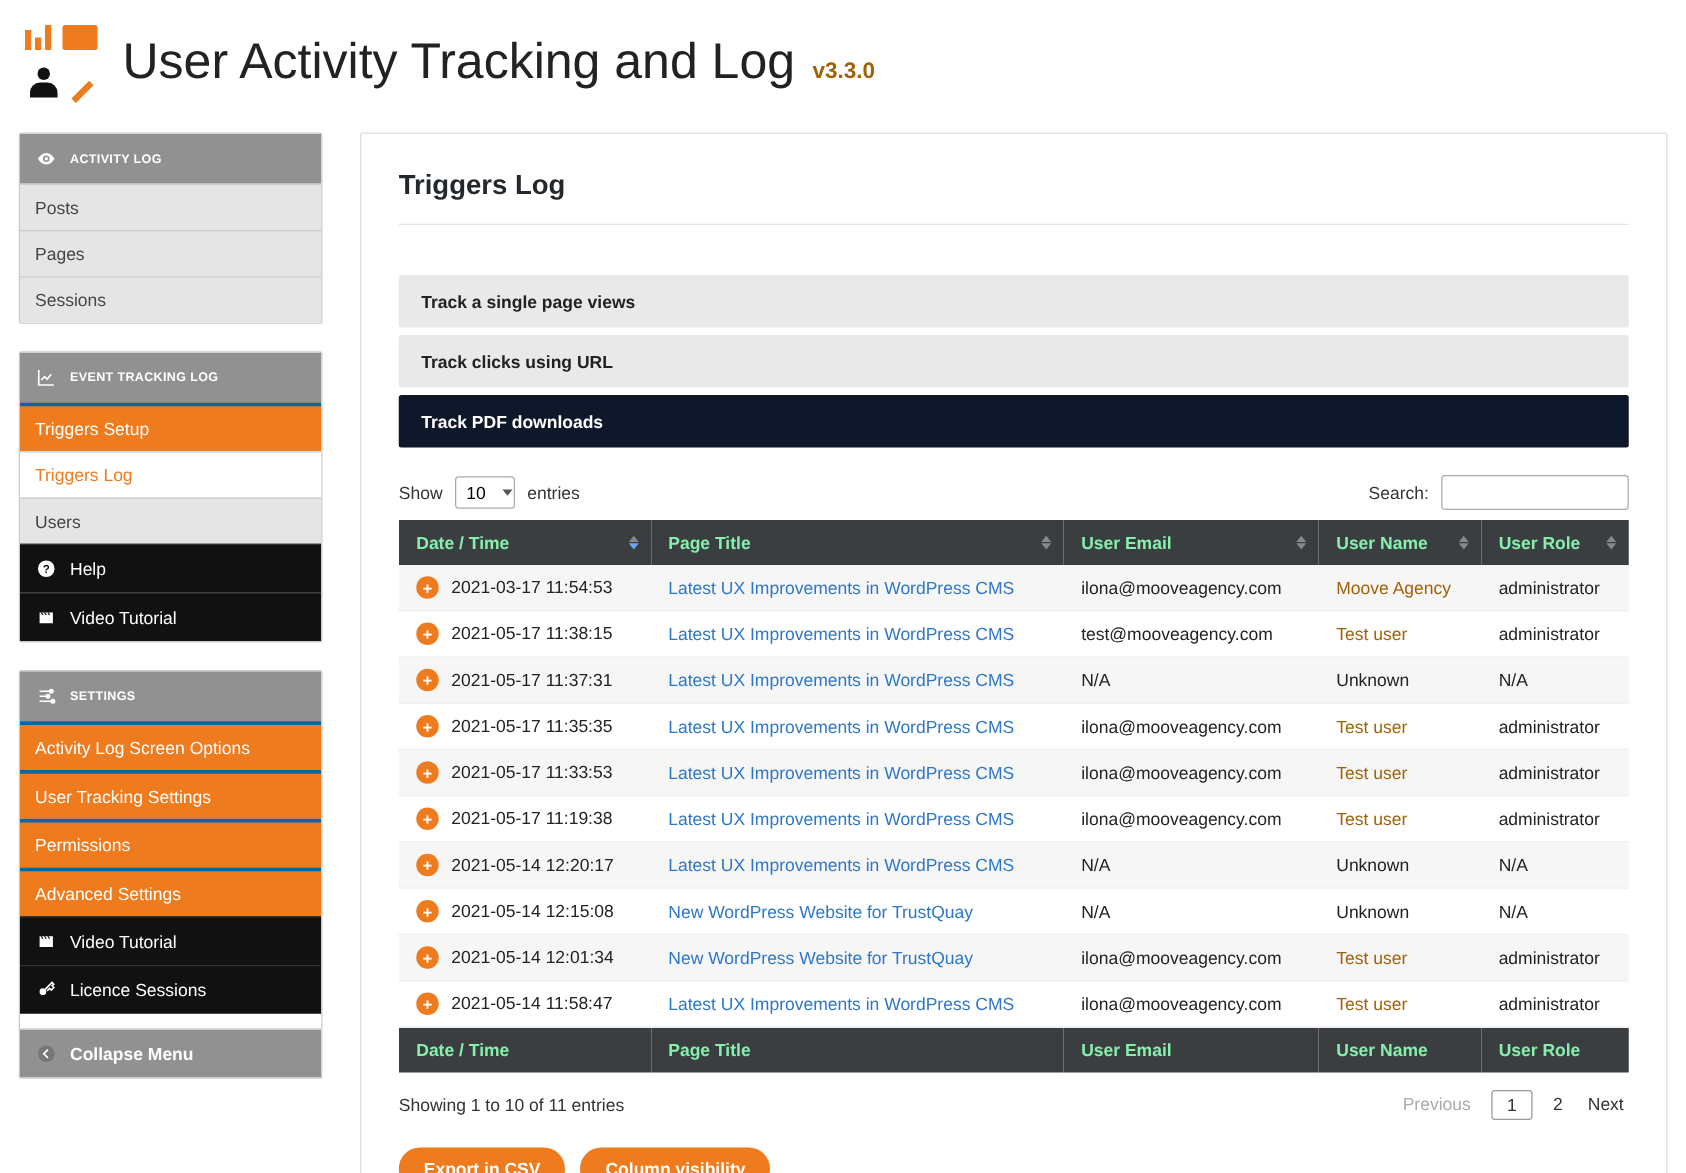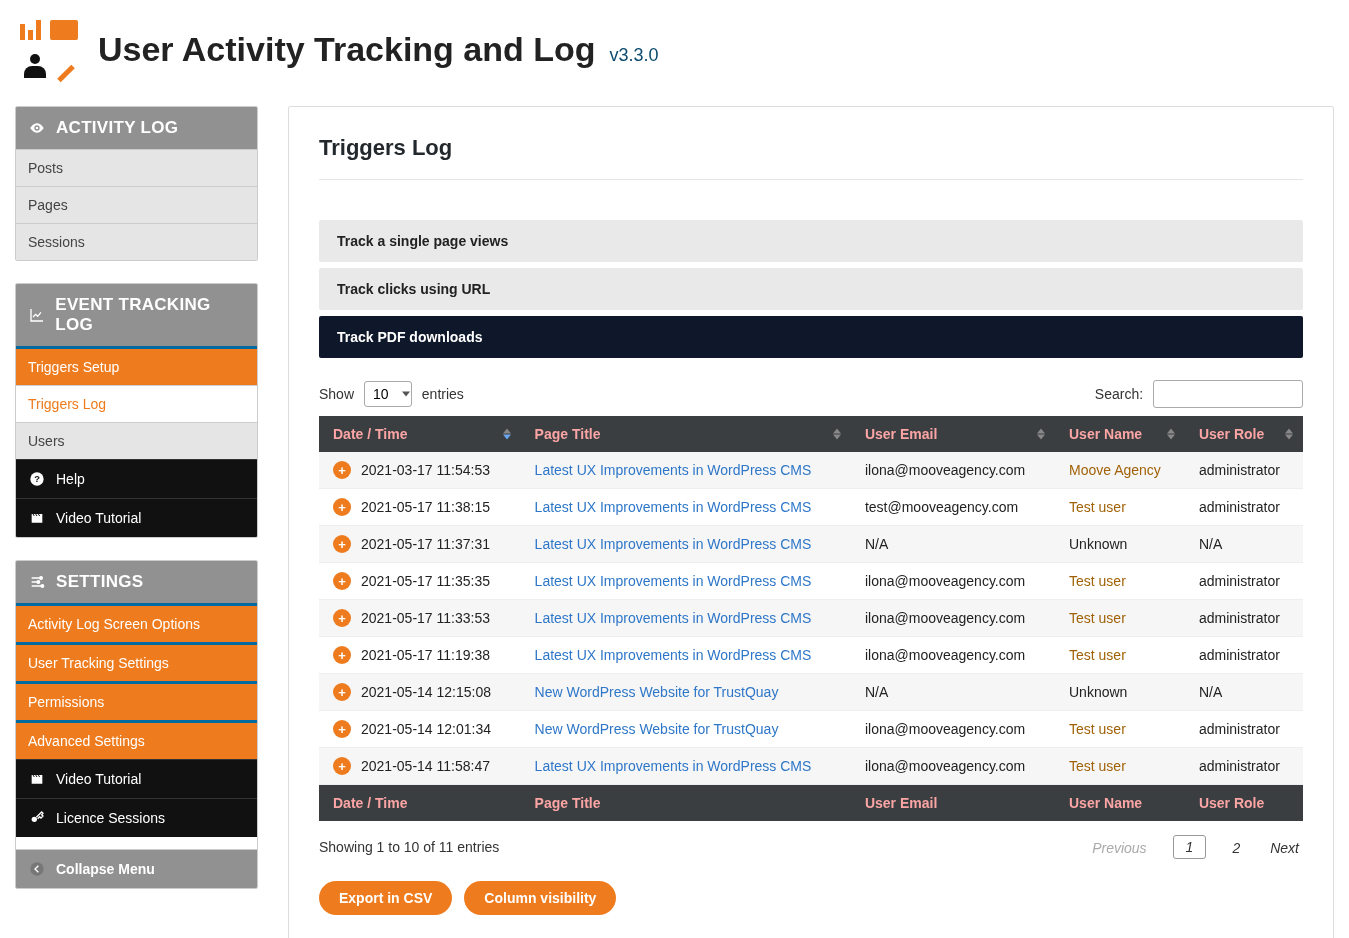--- a/index.html
+++ b/index.html
@@ -10,29 +10,29 @@
 .logo-bars { position: absolute; top: 0; left: 0; display: flex; gap: 3px; align-items: flex-end; height: 20px; }
 .logo-bars span { width: 5px; background: #ee7b1d; display: inline-block; }
 .logo-bars span:nth-child(1){ height:16px; }
 .logo-bars span:nth-child(2){ height:10px; }
 .logo-bars span:nth-child(3){ height:20px; }
 .logo-monitor { position: absolute; top: 0; right: 0; width: 28px; height: 20px; background:#ee7b1d; border-radius:2px; }
 .logo-person { position:absolute; bottom:0; left:4px; width:22px; height:24px; }
 .logo-person::before { content:""; position:absolute; top:0; left:6px; width:10px; height:10px; background:#111; border-radius:50%; }
 .logo-person::after { content:""; position:absolute; bottom:0; left:0; width:22px; height:12px; background:#111; border-radius:8px 8px 0 0; }
 .logo-pencil { position:absolute; bottom:2px; right:2px; width:20px; height:5px; background:#ee7b1d; transform:rotate(-45deg); }
-.page-title h1 { font-size: 34px; font-weight:700; color:#222; display:inline; }
-.page-title .ver { font-size:18px; color:#0c4a6e; margin-left:10px; font-weight:400; }
+.page-title h1 { font-size: 40px; font-weight:400; color:#222; display:inline; }
+.page-title .ver { font-size:18px; color:#a16207; margin-left:10px; font-weight:700; }
 
 .layout { display:flex; gap:30px; padding: 0 15px 30px 15px; align-items:flex-start; }
 .sidebar { width: 243px; flex-shrink:0; }
 .content { flex:1; border:1px solid #ddd; border-radius:2px; padding: 28px 30px 30px 30px; background:#fff; }
 
 .sb-block { border:1px solid #ccc; border-radius:2px; overflow:hidden; margin-bottom: 22px; }
-.sb-head { background:#919191; color:#fff; font-weight:700; font-size:17px; padding:11px 12px; display:flex; align-items:center; gap:10px; letter-spacing:.3px; }
+.sb-head { background:#919191; color:#fff; font-weight:700; font-size:10px; padding:11px 12px; display:flex; align-items:center; gap:10px; letter-spacing:.3px; }
 .sb-item { background:#e5e5e5; color:#444; padding:10px 12px; border-top:1px solid #ccc; cursor:pointer; font-size:14px; }
 .sb-item.orange-bg { background:#ee7b1d; color:#fff; border-top:3px solid #0369a1; }
 .sb-item.orange-text { background:#fff; color:#ee7b1d; }
 .sb-item.black-bg { background:#111; color:#fff; display:flex; align-items:center; gap:10px; border-top:1px solid #333; }
 .sb-item.collapse { background:#919191; color:#fff; display:flex; align-items:center; gap:10px; font-weight:600;margin-top:12px; }
 
 .icon { display:inline-flex; width:18px; height:18px; align-items:center; justify-content:center; }
 .icon svg { width:16px; height:16px; }
 
 .content h2 { font-size:22px; font-weight:700; margin-bottom:18px; }
@@ -42,34 +42,34 @@
 .acc-item { background:#e9e9e9; color:#222; font-weight:700; padding:13px 18px; border-radius:2px; cursor:pointer; }
 .acc-item.active { background:#0f172a; color:#fff; }
 
 .table-controls { display:flex; justify-content:space-between; align-items:center; margin-bottom:8px; font-size:14px; color:#333; }
 .entries-sel { border:1px solid #aaa; border-radius:3px; padding:4px 22px 4px 8px; font-size:14px; margin:0 6px; appearance:none; background:#fff; position:relative; }
 .entries-wrap { position:relative; display:inline-block; }
 .entries-wrap::after { content:""; position:absolute; right:8px; top:50%; width:0; height:0; border-left:4px solid transparent; border-right:4px solid transparent; border-top:5px solid #555; transform:translateY(-50%); pointer-events:none; }
 .search-input { border:1px solid #aaa; border-radius:3px; padding:5px 8px; font-size:14px; width:150px; margin-left:6px; }
 
 table.data { width:100%; border-collapse:collapse; font-size:14px; }
-table.data thead th, table.data tfoot th { background:#3b3e41; color:#fca5a5; text-align:left; padding:10px 14px; font-weight:700; font-size:14px; position:relative; }
+table.data thead th, table.data tfoot th { background:#3b3e41; color:#86efac; text-align:left; padding:10px 14px; font-weight:700; font-size:14px; position:relative; }
 table.data thead th .sort { position:absolute; right:10px; top:50%; transform:translateY(-50%); display:flex; flex-direction:column; gap:1px; }
 table.data thead th .sort .up,.sort .dn { width:0; height:0; border-left:4px solid transparent; border-right:4px solid transparent; }
 .sort .up { border-bottom:5px solid #888; }
 .sort .dn { border-top:5px solid #888; }
 .sort.desc .dn { border-top-color:#6aa7f0; }
 table.data tbody td { padding:9px 14px; border-bottom:1px solid #eee; color:#222; vertical-align:middle; }
 table.data tbody tr:nth-child(odd) td { background:#f6f6f7; }
 .expand { display:inline-flex; width:18px; height:18px; border-radius:50%; background:#ee7b1d; color:#fff; align-items:center; justify-content:center; font-weight:700; margin-right:10px; font-size:13px; line-height:1; cursor:pointer; }
 .link-blue { color:#2e77c8; cursor:pointer; }
 .link-orange { color:#a16207; cursor:pointer; }
 
 .table-footer { display:flex; justify-content:space-between; align-items:center; margin-top:14px; font-size:14px; color:#333; }
-.pagination { display:flex; align-items:flex-end; gap:22px;font-style:italic; }
+.pagination { display:flex; align-items:flex-start; gap:12px; }
 .pg { cursor:pointer; color:#333; padding:3px 4px; }
 .pg.num { border:1px solid #bbb; border-radius:3px; padding:3px 12px; }
 .pg.active { border:1px solid #999; }
 .pg.disabled { color:#aaa; cursor:default; }
 
 .btn-row { display:flex; gap:12px; margin-top:22px; }
 .btn-orange { background:#ee7b1d; color:#fff; border:none; border-radius:18px; padding:9px 20px; font-size:14px; font-weight:600; cursor:pointer; }
 </style>
 </head>
 <body>
@@ -274,20 +274,27 @@
             <td><span>ilona@mooveagency.com</span></td>
             <td><span class="link-orange">Test user</span></td>
             <td><span>administrator</span></td>
           </tr>
           <tr>
             <td><span class="expand">+</span><span>2021-05-17 11:19:38</span></td>
             <td><span class="link-blue">Latest UX Improvements in WordPress CMS</span></td>
             <td><span>ilona@mooveagency.com</span></td>
             <td><span class="link-orange">Test user</span></td>
             <td><span>administrator</span></td>
+          </tr>
+          <tr>
+            <td><span class="expand">+</span><span>2021-05-14 12:20:17</span></td>
+            <td><span class="link-blue">Latest UX Improvements in WordPress CMS</span></td>
+            <td><span>N/A</span></td>
+            <td><span class="">Unknown</span></td>
+            <td><span>N/A</span></td>
           </tr>
           <tr>
             <td><span class="expand">+</span><span>2021-05-14 12:15:08</span></td>
             <td><span class="link-blue">New WordPress Website for TrustQuay</span></td>
             <td><span>N/A</span></td>
             <td><span class="">Unknown</span></td>
             <td><span>N/A</span></td>
           </tr>
           <tr>
             <td><span class="expand">+</span><span>2021-05-14 12:01:34</span></td>

